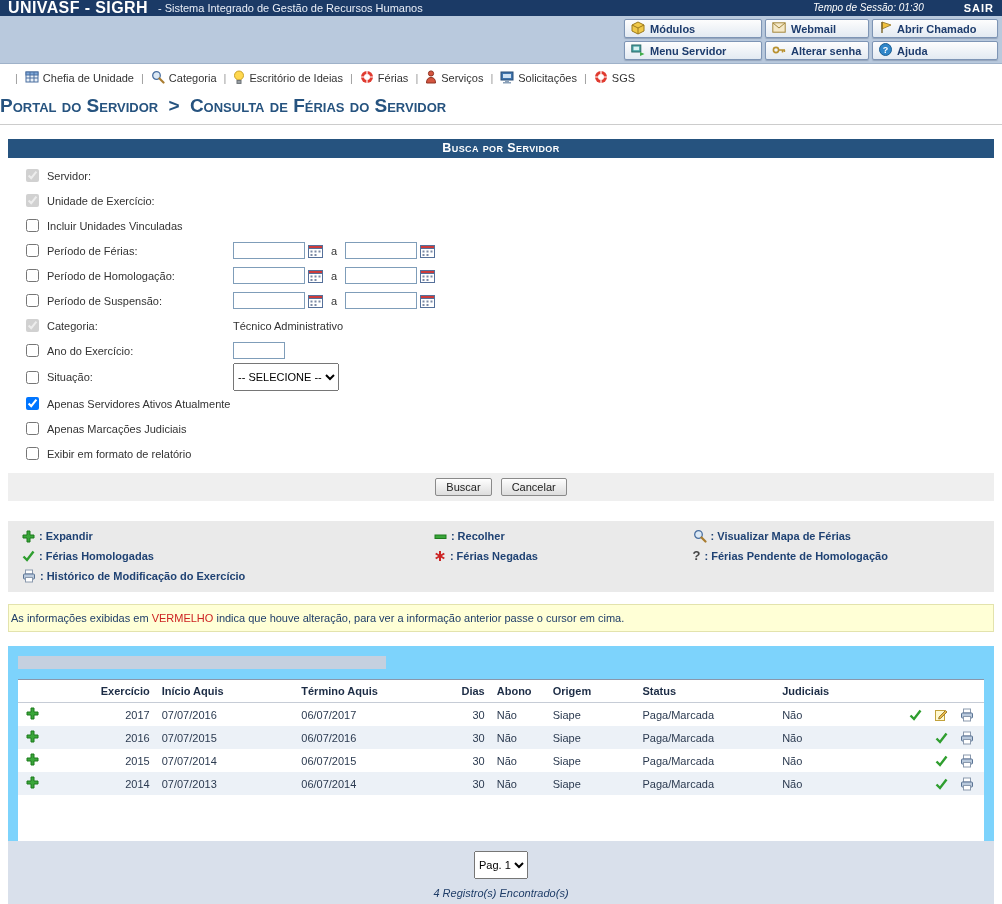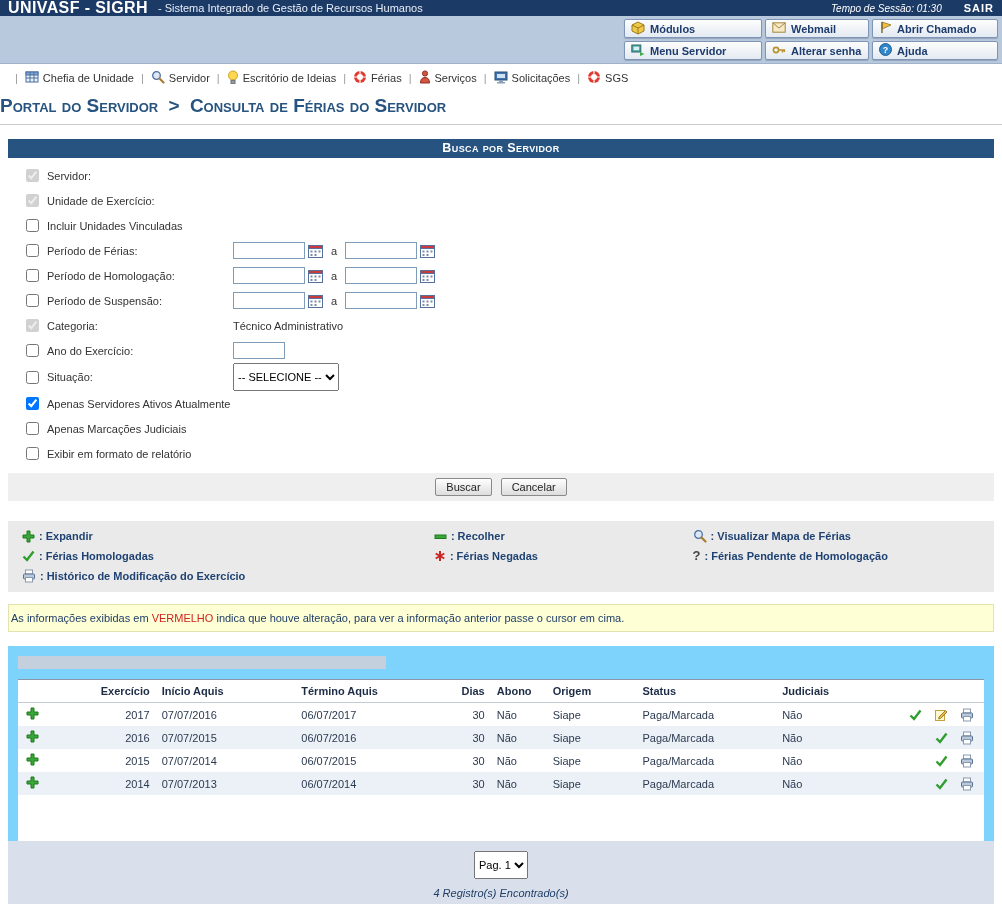--- a/index.html
+++ b/index.html
@@ -6,21 +6,21 @@
   html,body { margin:0; padding:0; }
   body {
     width:1002px; height:904px; overflow:hidden;
     background:#fff; display:flex; flex-direction:column;
     font-family:"Liberation Sans", sans-serif; font-size:11px; color:#333;
   }
   
   .topbar { height:16px; background:#1b3a66; color:#fff; display:flex; align-items:center; padding:0 8px; flex:none; }
   .brand { font-weight:bold; font-size:16px; letter-spacing:.4px; }
   .subtitle { margin-left:10px; font-size:11px; color:#e9eef7; }
-  .top-right { margin-left:auto; display:flex; align-items:center; gap:22px; }
+  .top-right { margin-left:auto; display:flex; gap:40px; }
   .session { font-style:italic; font-size:10px; }
   .sair { font-weight:bold; font-size:11px; letter-spacing:1px; color:#fff; text-decoration:none; cursor:pointer; }
   
   .header-band { height:48px; background:#b9c9dd; position:relative; flex:none; border-bottom:1px solid #9fb2c9; }
   .hdr-buttons { position:absolute; right:4px; top:3px; display:grid; grid-template-columns:138px 104px 126px; grid-auto-rows:19px; gap:3px;border-radius:12px; }
   .hdr-btn { display:flex; align-items:center; gap:5px; background:linear-gradient(#fdfdfd,#e3eaf2); border:1px solid #7e95b5; border-radius:2px; padding:0 6px; font-weight:bold; color:#1d3c6d; font-size:11px; cursor:pointer; box-shadow:0 1px 1px rgba(60,80,110,.3); }
   .hdr-btn svg { flex:none; }
   
   .menubar { background:#fff; display:flex; align-items:center; padding:6px 8px 5px; flex:none; white-space:nowrap; }
   .menu-sep { color:#999; margin:0 7px; }
@@ -142,21 +142,21 @@
           <line x1="1" y1="8" x2="13" y2="8" stroke="#4a6fa0"></line>
         </svg></span>
     <span>Chefia de Unidade</span>
   </span>
   <span class="menu-sep">|</span>
   <span class="menu-item">
     <span><svg width="14" height="14" viewBox="0 0 14 14">
           <circle cx="5.5" cy="5.5" r="3.8" fill="#dce9f5" stroke="#4a6fa0" stroke-width="1.3"></circle>
           <line x1="8.5" y1="8.5" x2="12.5" y2="12.5" stroke="#a97c2f" stroke-width="2.2" stroke-linecap="round"></line>
         </svg></span>
-    <span>Servidor</span>
+    <span>Categoria</span>
   </span>
   <span class="menu-sep">|</span>
   <span class="menu-item">
     <span><svg width="12" height="14" viewBox="0 0 12 14">
           <circle cx="6" cy="5.5" r="4.5" fill="#ffd84f" stroke="#c9a227"></circle>
           <rect x="4" y="10.4" width="4" height="3" fill="#9aa0a6" stroke="#6b7075"></rect>
         </svg></span>
     <span>Escritório de Ideias</span>
   </span>
   <span class="menu-sep">|</span>

